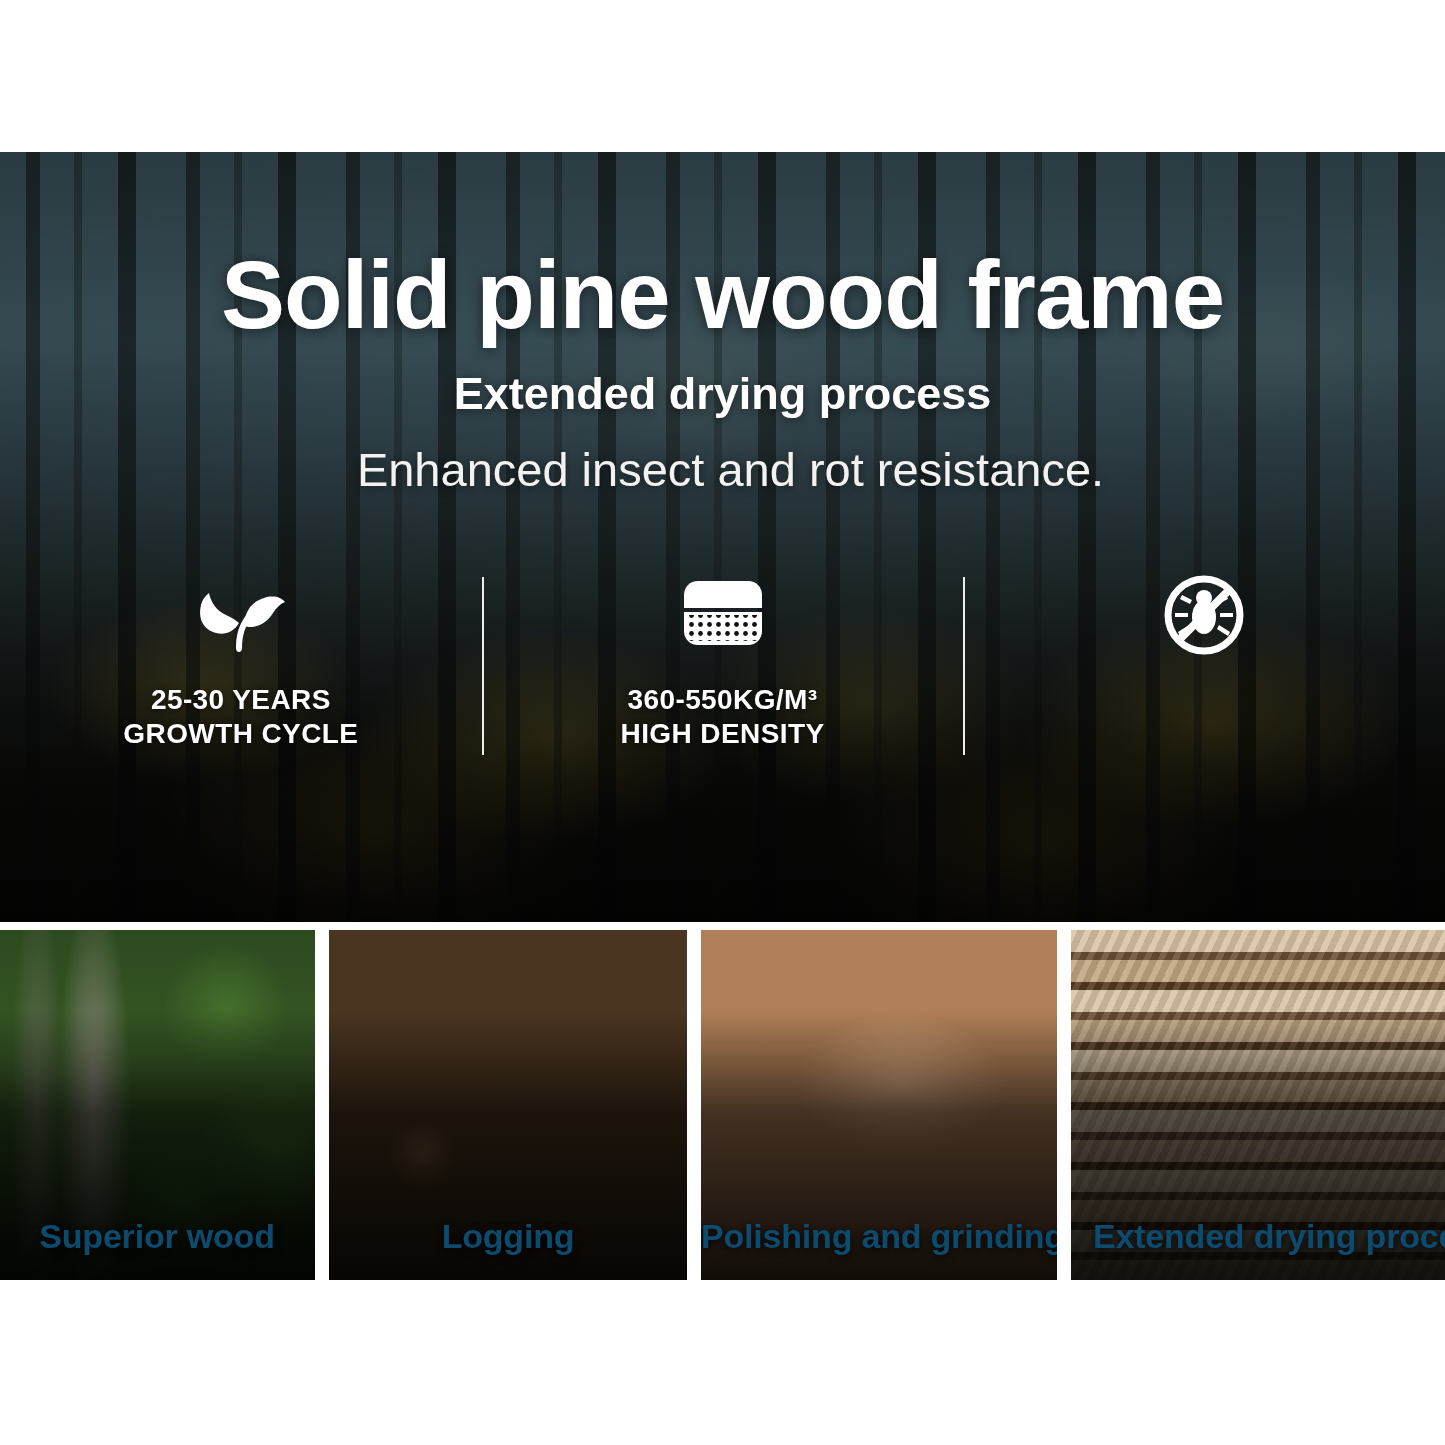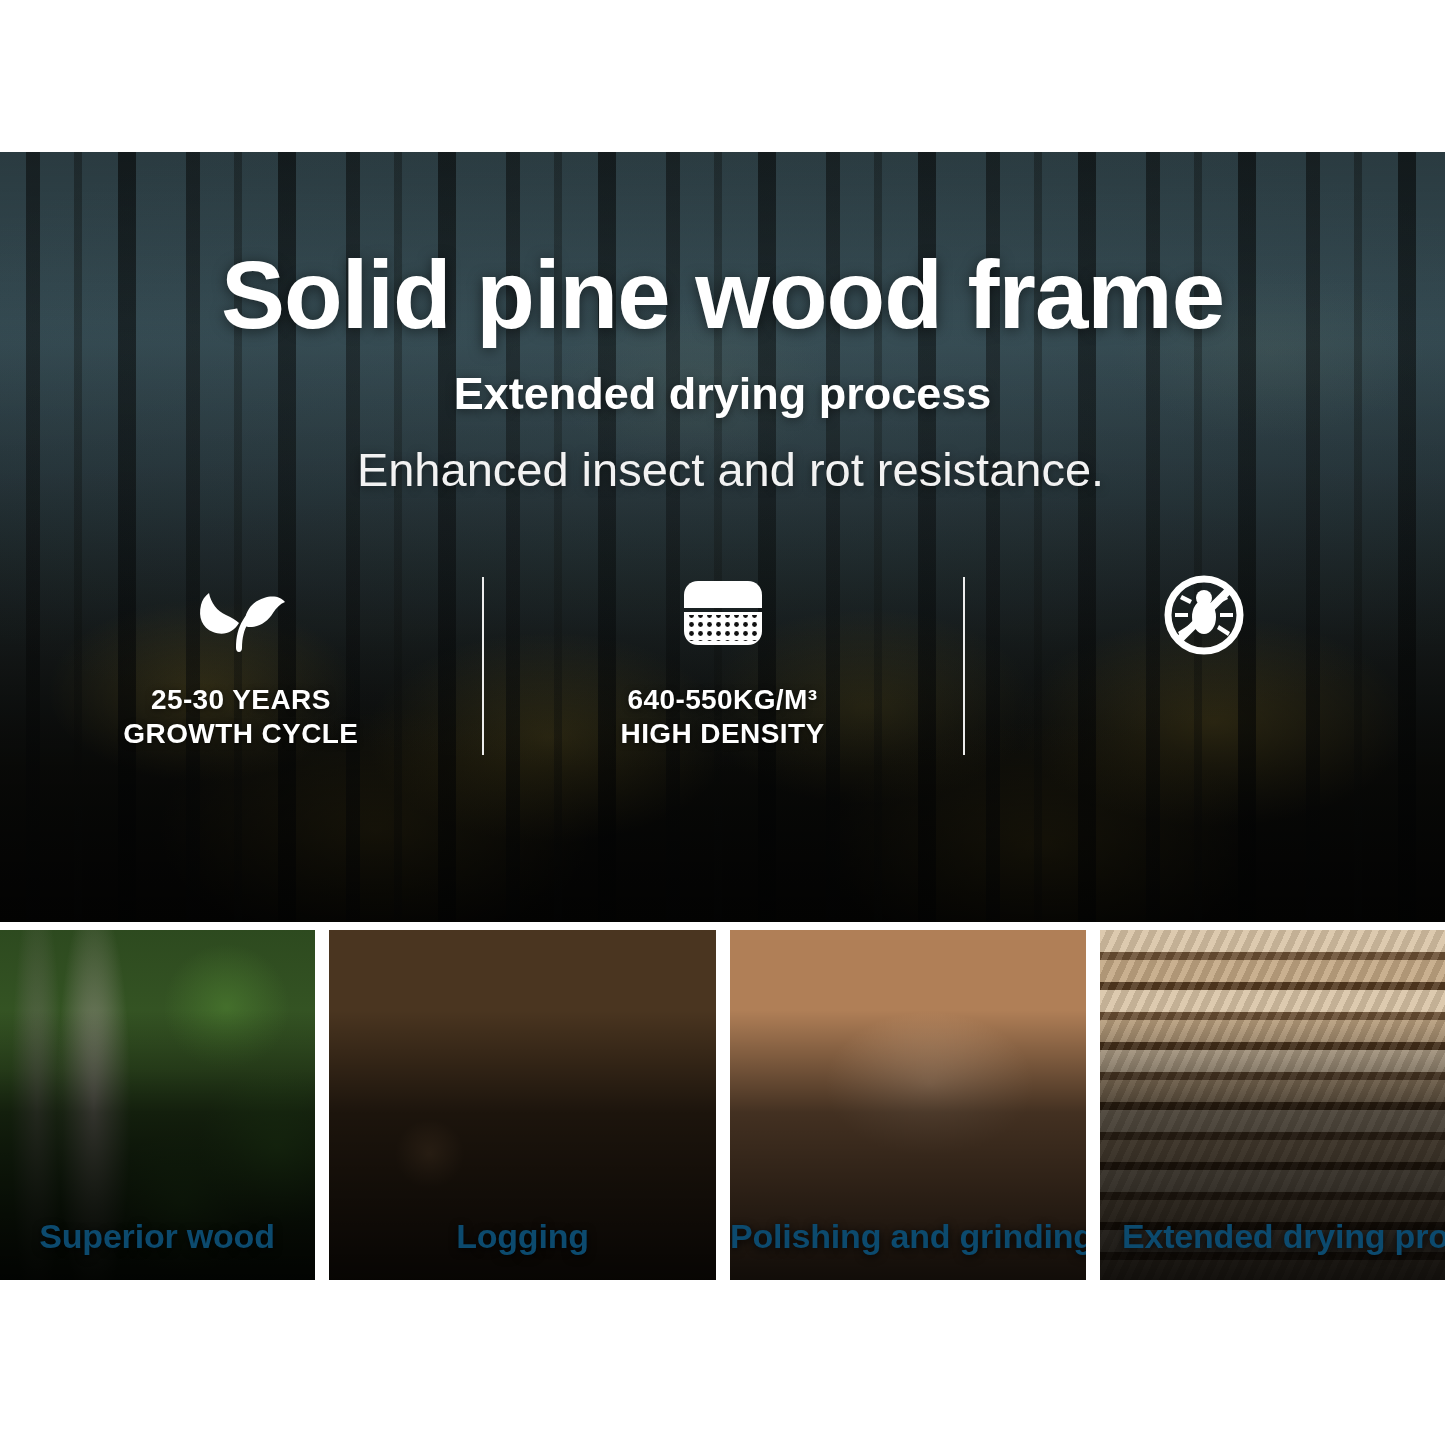--- a/index.html
+++ b/index.html
@@ -118,21 +118,21 @@
   
   .strip {
     position:absolute; left:0; top:930px; width:1445px; height:350px;
     display:flex; gap:14px;
   }
   .panel {
     position:relative; height:350px; overflow:hidden;
     flex:0 0 auto;
   }
   .panel.p1 { width:316px; margin-left:-1px; }
-  .panel.p2 { width:387px; }
+  .panel.p2 { width:358px; }
   .panel.p3 { width:356px; }
   .panel.p4 { width:420px; }
 
   .panel-photo { position:absolute; inset:0; }
 
   
   .ph1 {
     background:
       radial-gradient(ellipse 60px 340px at 30% 50%, rgba(150,145,135,0.85), transparent 62%),
       radial-gradient(ellipse 40px 340px at 12% 50%, rgba(120,118,108,0.6), transparent 65%),
@@ -233,21 +233,21 @@
               <defs>
                 <pattern id="dotgrid" width="9" height="9" patternUnits="userSpaceOnUse">
                   <circle cx="4.5" cy="4.5" r="2.4" fill="#111111"></circle>
                 </pattern>
               </defs>
               <path fill="#ffffff" d="M6 20c0-8 6-14 14-14h50c8 0 14 6 14 14v13H6V20z"></path>
               <path fill="#ffffff" d="M6 37h78v19c0 8-6 14-14 14H20c-8 0-14-6-14-14V37z"></path>
               <rect x="9" y="40" width="72" height="26" fill="url(#dotgrid)"></rect>
             </svg>
           </div>
-          <div class="f-label">640-550KG/M³
+          <div class="f-label">360-550KG/M³
 HIGH DENSITY</div>
         </div>
 
 
         <div class="feature">
           <div class="f-icon">
             <svg width="88" height="88" viewBox="0 0 88 88" aria-hidden="true">
               <circle cx="44" cy="44" r="36" fill="none" stroke="#ffffff" stroke-width="7"></circle>
               <g fill="#ffffff">
                 <ellipse cx="44" cy="46" rx="12" ry="17"></ellipse>

